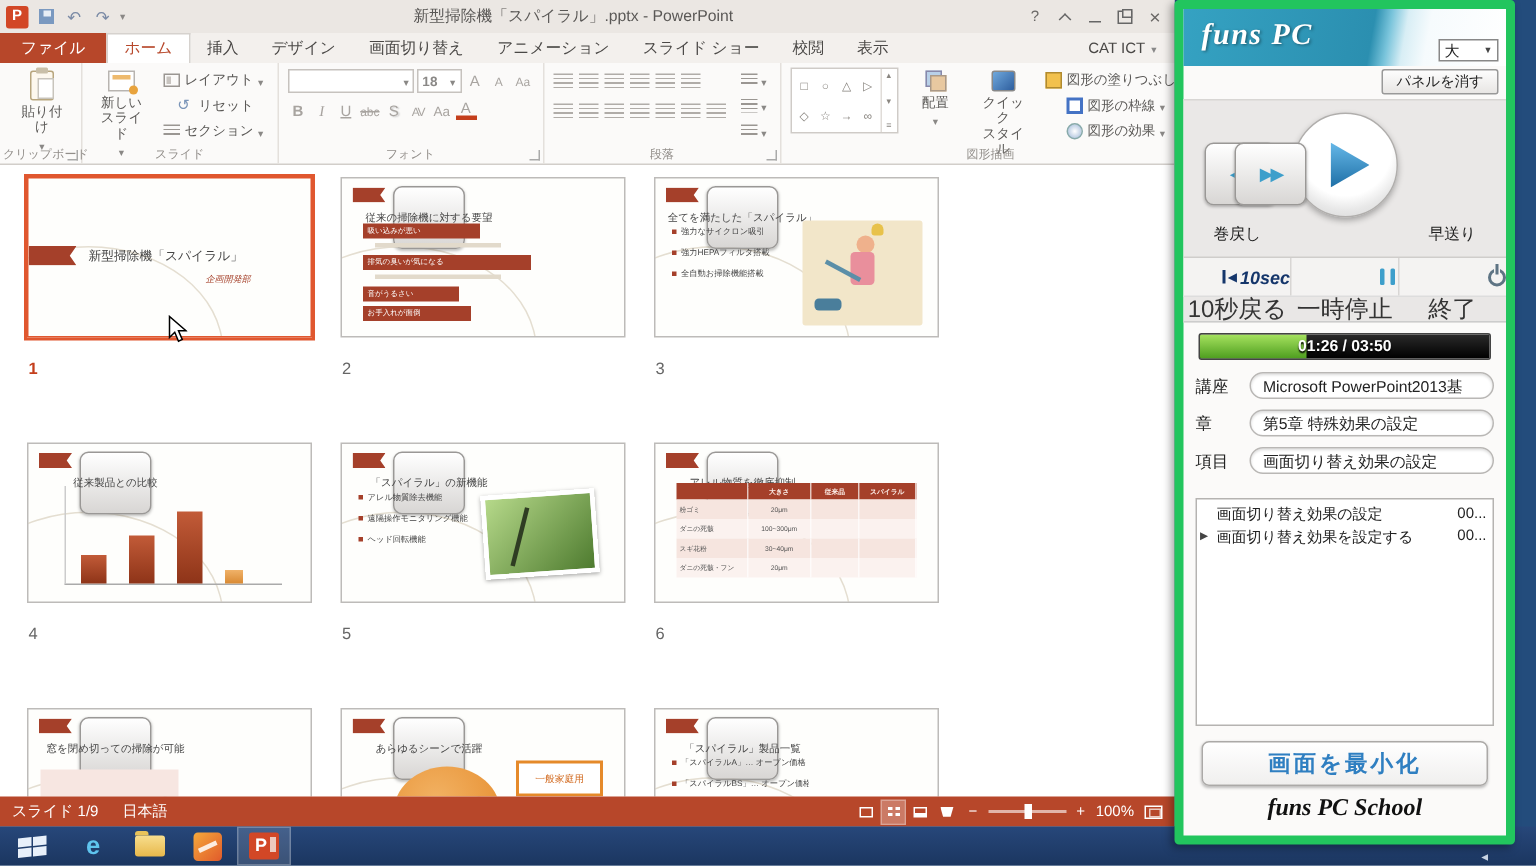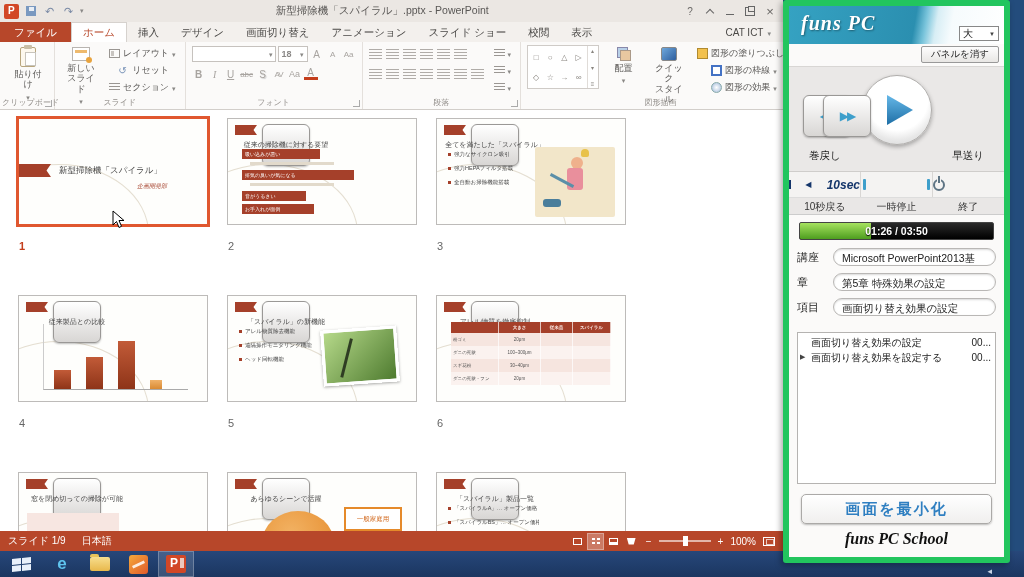--- a/index.html
+++ b/index.html
@@ -186,31 +186,31 @@
   .ctl.fwd{right:14px;top:28px;}
   .dbl{font-size:12px;color:#3E9FCB;letter-spacing:-2px;}
   .rew .dbl::before{content:'◀◀';}
   .fwd .dbl::before{content:'▶▶';}
   .playw{left:50%;transform:translateX(-50%);top:8px;width:70px;height:70px;border-radius:50%;background:radial-gradient(circle at 50% 35%,#FFFFFF 55%,#E8E8E8 72%,#CFCFCF 100%);border:1px solid #B0AEAC;box-shadow:0 2px 4px rgba(0,0,0,.3);display:flex;align-items:center;justify-content:center;}
   .tri{width:26px;height:30px;background:linear-gradient(180deg,#66B8E8,#1E6FA6);clip-path:polygon(0 0,100% 50%,0 100%);margin-left:7px;}
   .clbl{top:82px;font-size:10.5px;color:#222;}
   .clbl.lrew{left:20px;}
   .clbl.lfwd{right:20px;}
   .fbtns{left:0;right:0;top:166px;height:26px;background:#F4F3F2;border-bottom:1px solid #DDD;display:flex;}
-  .fcell{flex:1;display:flex;align-items:center;justify-content:space-between;}
+  .fcell{flex:1;display:flex;align-items:center;justify-content:flex-end;}
   .fcell+.fcell{border-left:1px solid #D8D6D4;}
   .bar10{width:2px;height:9px;background:#15366B;margin-right:1px;}
   .tri10{color:#15366B;font-size:8px;margin-right:2px;}
   .tri10::before{content:'◀';}
   .s10{font-weight:bold;font-style:italic;color:#15366B;font-size:12px;}
   .pbar{width:3px;height:11px;background:#3E9FCB;margin:0 2px;border-radius:1px;}
   .pwr{width:12px;height:12px;border:2px solid #5E7484;border-radius:50%;position:relative;}
   .pwr::after{content:'';position:absolute;left:50%;top:-5px;transform:translateX(-50%);width:2px;height:7px;background:#5E7484;box-shadow:0 0 0 1px #F4F3F2;}
   .fbls{left:0;right:0;top:192px;height:17px;background:#E9E7E6;border-bottom:1px solid #CCC;display:flex;}
-  .fbls span{flex:1;text-align:center;font-size:10px;color:#333;line-height:17px;}
+  .fbls span{flex:1;text-align:center;font-size:16px;color:#333;line-height:17px;}
   .fprog{left:10px;right:10px;top:216px;height:18px;background:linear-gradient(#2A2A2A,#000);border:1px solid #444;border-radius:2px;overflow:hidden;}
   .pfill{position:absolute;left:0;top:0;bottom:0;background:linear-gradient(180deg,#A6E25F,#4E9E1F);}
   .ptime{position:absolute;left:0;right:0;top:2px;text-align:center;color:#FFF;font-size:10.5px;font-weight:bold;text-shadow:0 1px 1px #000;}
   .ffields{left:0;right:0;top:242px;}
   .frow{display:flex;align-items:center;margin:0 8px 7px 8px;gap:6px;}
   .flab{width:30px;font-size:11px;color:#222;flex:none;}
   .fval{flex:1;height:18px;line-height:18px;background:#FFF;border:1px solid #B9B7B5;border-radius:9px;box-shadow:inset 0 1px 2px rgba(0,0,0,.15);font-size:10.5px;color:#222;padding:0 8px;white-space:nowrap;overflow:hidden;}
   .fchap{left:8px;right:8px;top:326px;height:152px;border:1px solid #B5B3B1;background:#FFF;}
   .chead{height:15px;background:linear-gradient(#F2F1F0,#DFDDDB);color:#8A8886;font-size:10px;font-weight:bold;text-align:center;line-height:15px;border-bottom:1px solid #C8C6C4;}
   .clist{padding-top:2px;}

